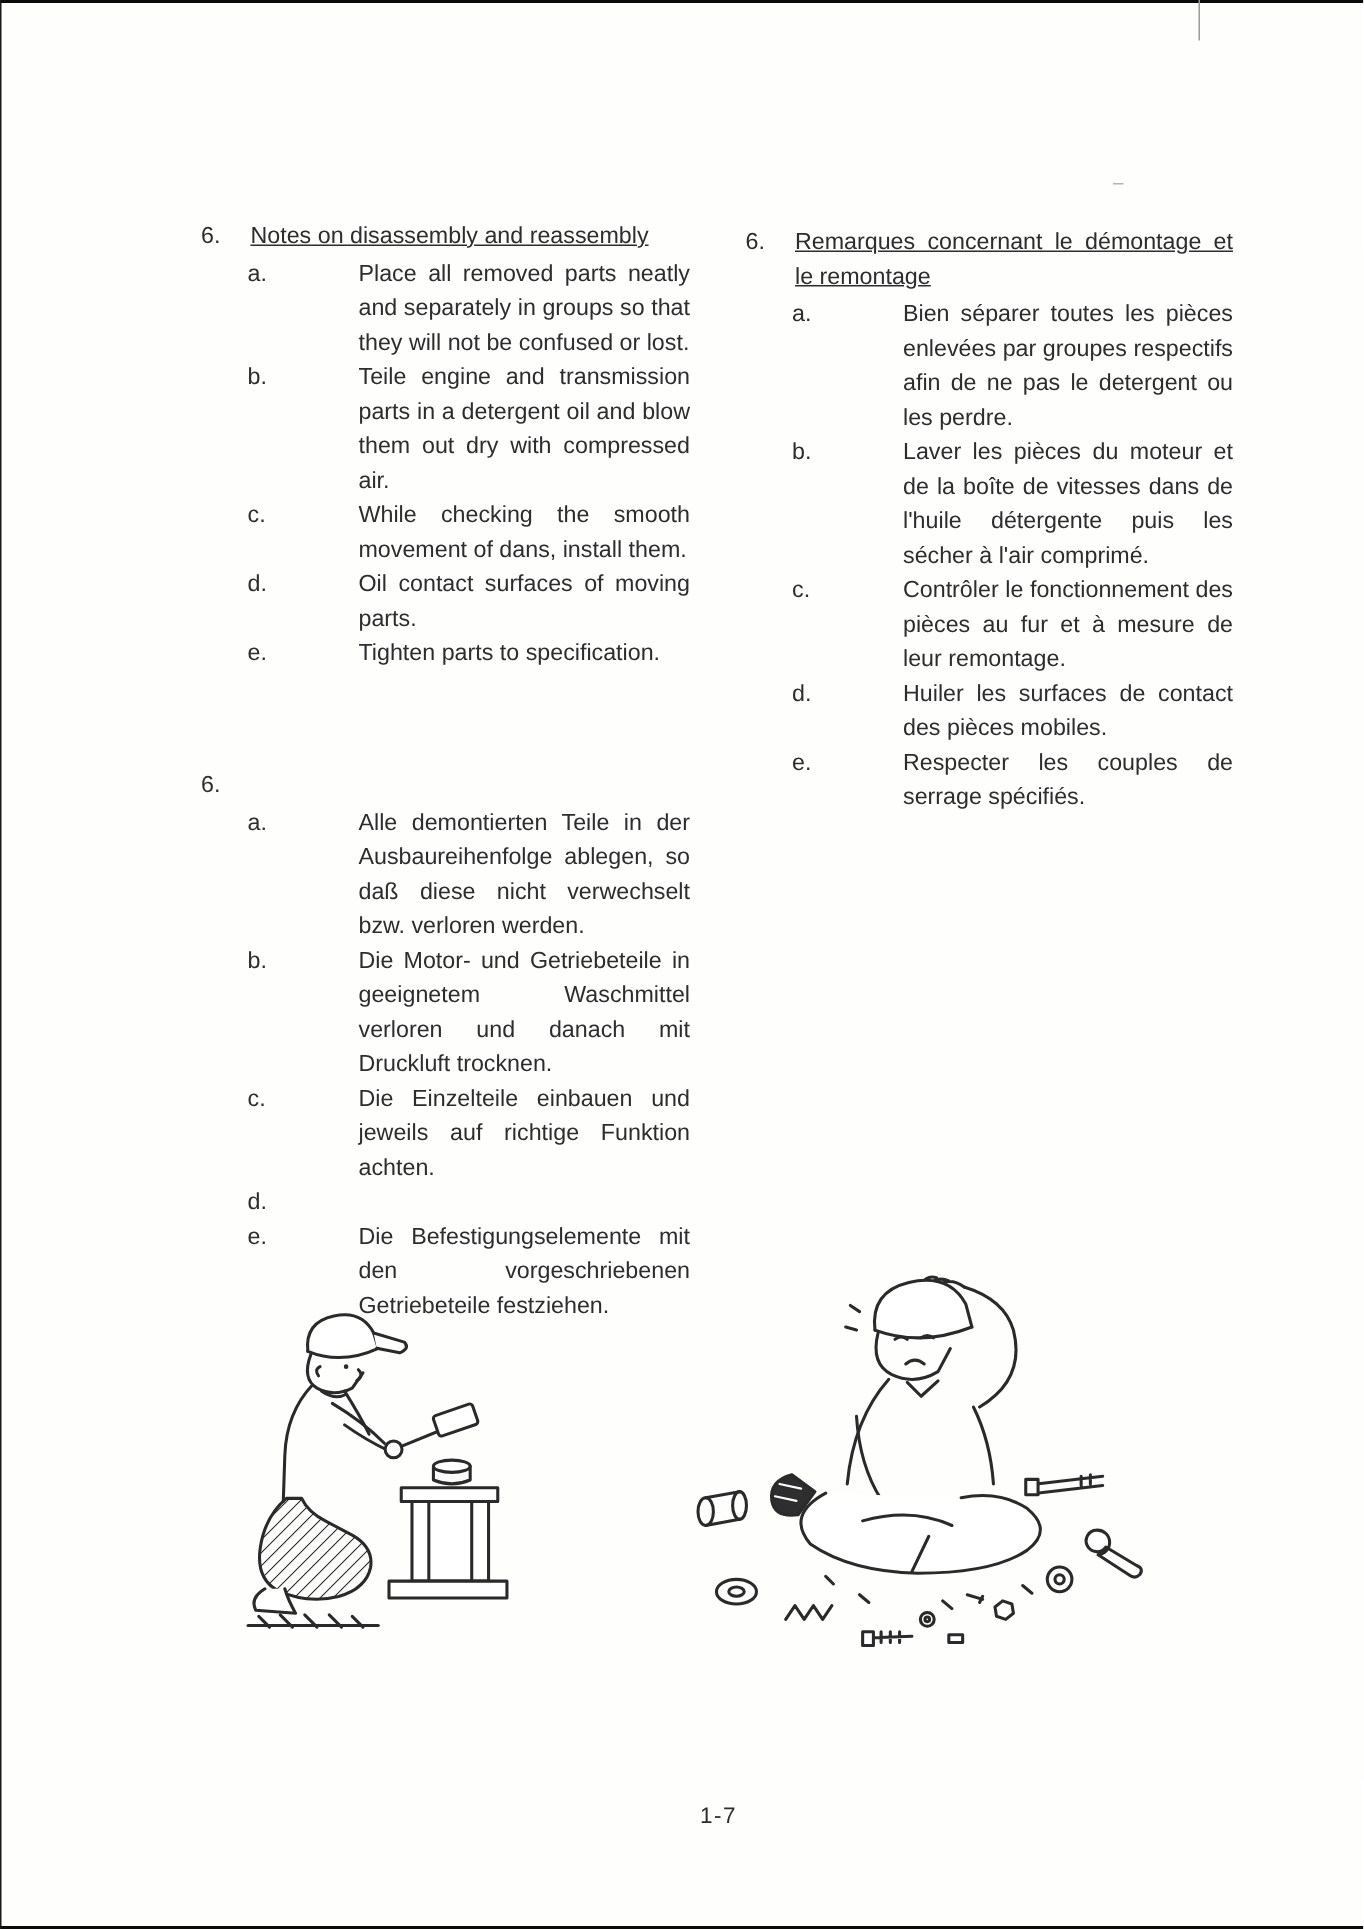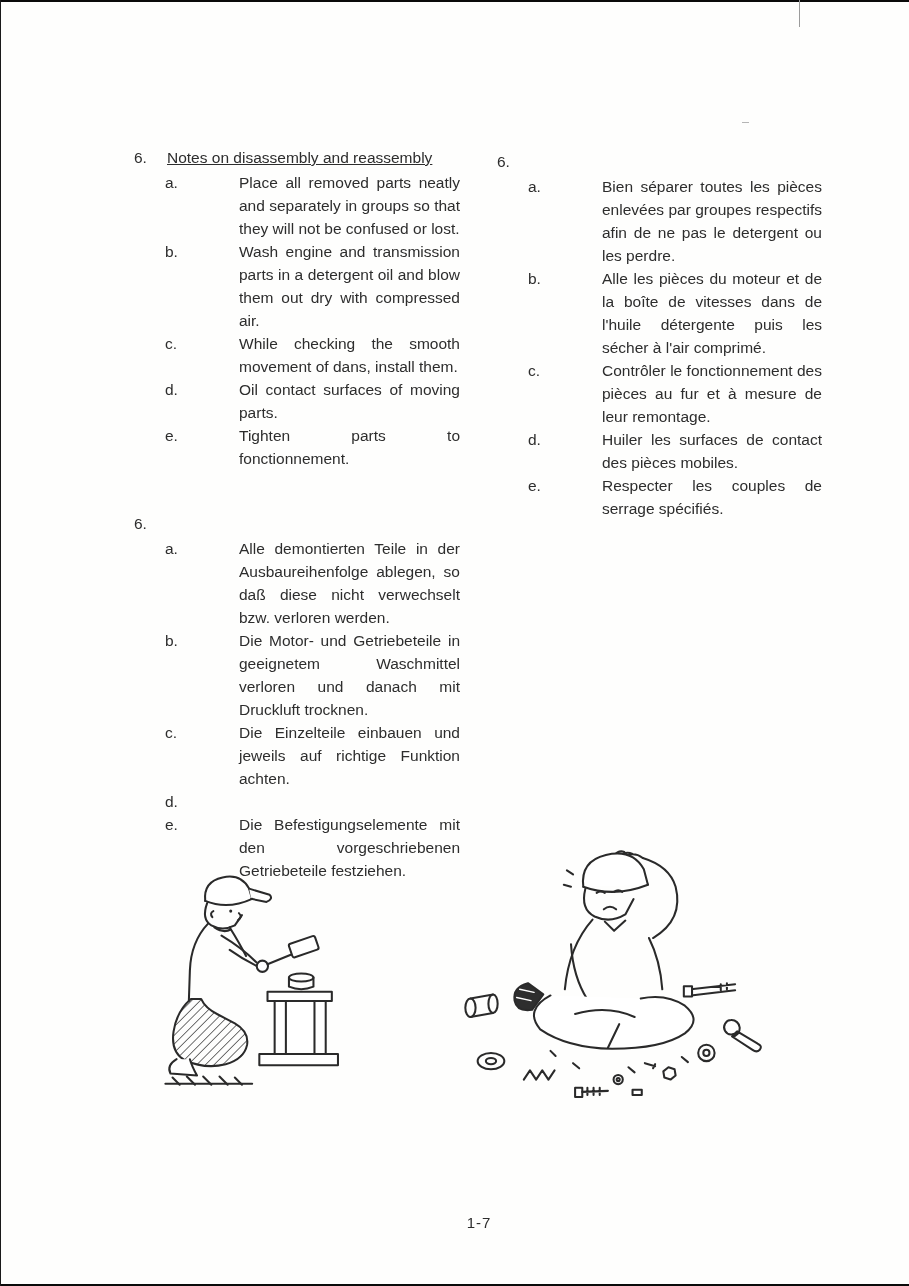--- a/index.html
+++ b/index.html
@@ -25,21 +25,21 @@
 
   .english { left:134px; top:146px; width:326px; }
   .french  { left:497px; top:150px; width:325px; }
   .german  { left:134px; top:512px; width:326px; }
 
   .illu-left  { position:absolute; left:160px; top:858px; width:215px; height:240px; }
   .illu-right { position:absolute; left:452px; top:833px; width:318px; height:288px; }
   .illu-left svg, .illu-right svg { width:100%; height:100%; display:block; }
 
   .footer { position:absolute; left:134px; top:1202px; width:690px; text-align:center;
-            font-size:15px; letter-spacing:1px;margin-top:12px; }
+            font-size:15px; letter-spacing:1px; }
 </style>
 </head>
 <body>
 
 <div class="page">
   <div class="edge-top"></div>
   <div class="edge-bottom"></div>
   <div class="edge-left"></div>
   <div class="tick-topright"></div>
   <div class="speck-1"></div>
@@ -49,49 +49,50 @@
       <span class="t-num">6.</span>
       <span class="t-title">Notes on disassembly and reassembly</span>
     </div>
     <div class="items">
       <div class="item">
         <span class="letter">a.</span>
         <span class="itext">Place all removed parts neatly and separately in groups so that they will not be confused or lost.</span>
       </div>
       <div class="item">
         <span class="letter">b.</span>
-        <span class="itext">Wash engine and transmission parts in a detergent oil and blow them out dry with compressed air.</span>
+        <span class="itext">Teile engine and transmission parts in a detergent oil and blow them out dry with compressed air.</span>
       </div>
       <div class="item">
         <span class="letter">c.</span>
         <span class="itext">While checking the smooth movement of dans, install them.</span>
       </div>
       <div class="item">
         <span class="letter">d.</span>
         <span class="itext">Oil contact surfaces of moving parts.</span>
       </div>
       <div class="item">
         <span class="letter">e.</span>
-        <span class="itext">Tighten parts to fonctionnement.</span>
+        <span class="itext">Tighten parts to specification.</span>
       </div>
     </div>
   </section>
 
   <section class="text-block french">
     <div class="heading">
       <span class="t-num">6.</span>
+      <span class="t-title">Remarques concernant le démontage et le remontage</span>
     </div>
     <div class="items">
       <div class="item">
         <span class="letter">a.</span>
         <span class="itext">Bien séparer toutes les pièces enlevées par groupes respectifs afin de ne pas le detergent ou les perdre.</span>
       </div>
       <div class="item">
         <span class="letter">b.</span>
-        <span class="itext">Alle les pièces du moteur et de la boîte de vitesses dans de l'huile détergente puis les sécher à l'air comprimé.</span>
+        <span class="itext">Laver les pièces du moteur et de la boîte de vitesses dans de l'huile détergente puis les sécher à l'air comprimé.</span>
       </div>
       <div class="item">
         <span class="letter">c.</span>
         <span class="itext">Contrôler le fonctionnement des pièces au fur et à mesure de leur remontage.</span>
       </div>
       <div class="item">
         <span class="letter">d.</span>
         <span class="itext">Huiler les surfaces de contact des pièces mobiles.</span>
       </div>
       <div class="item">

